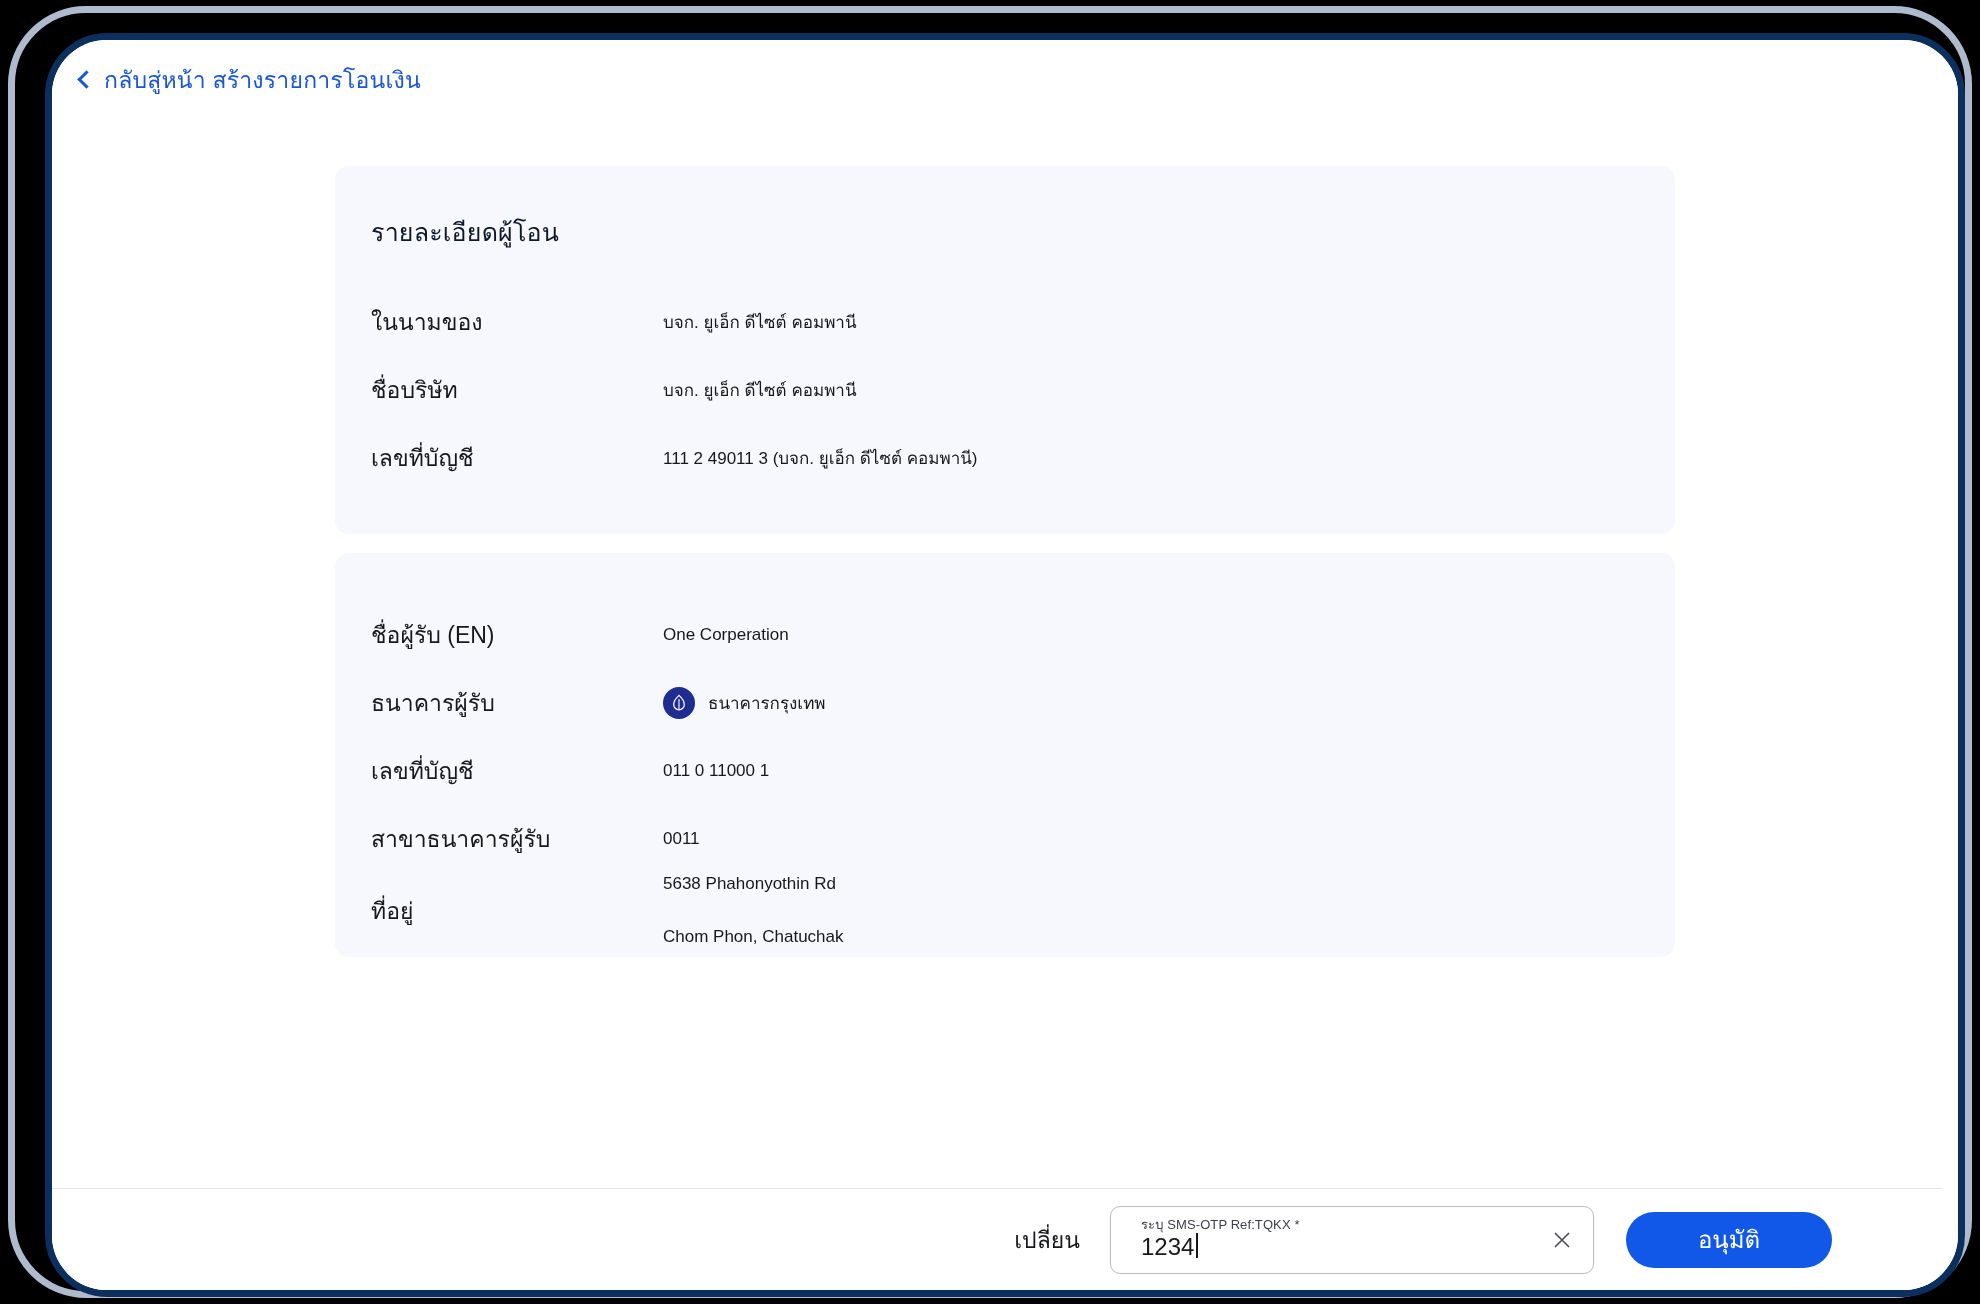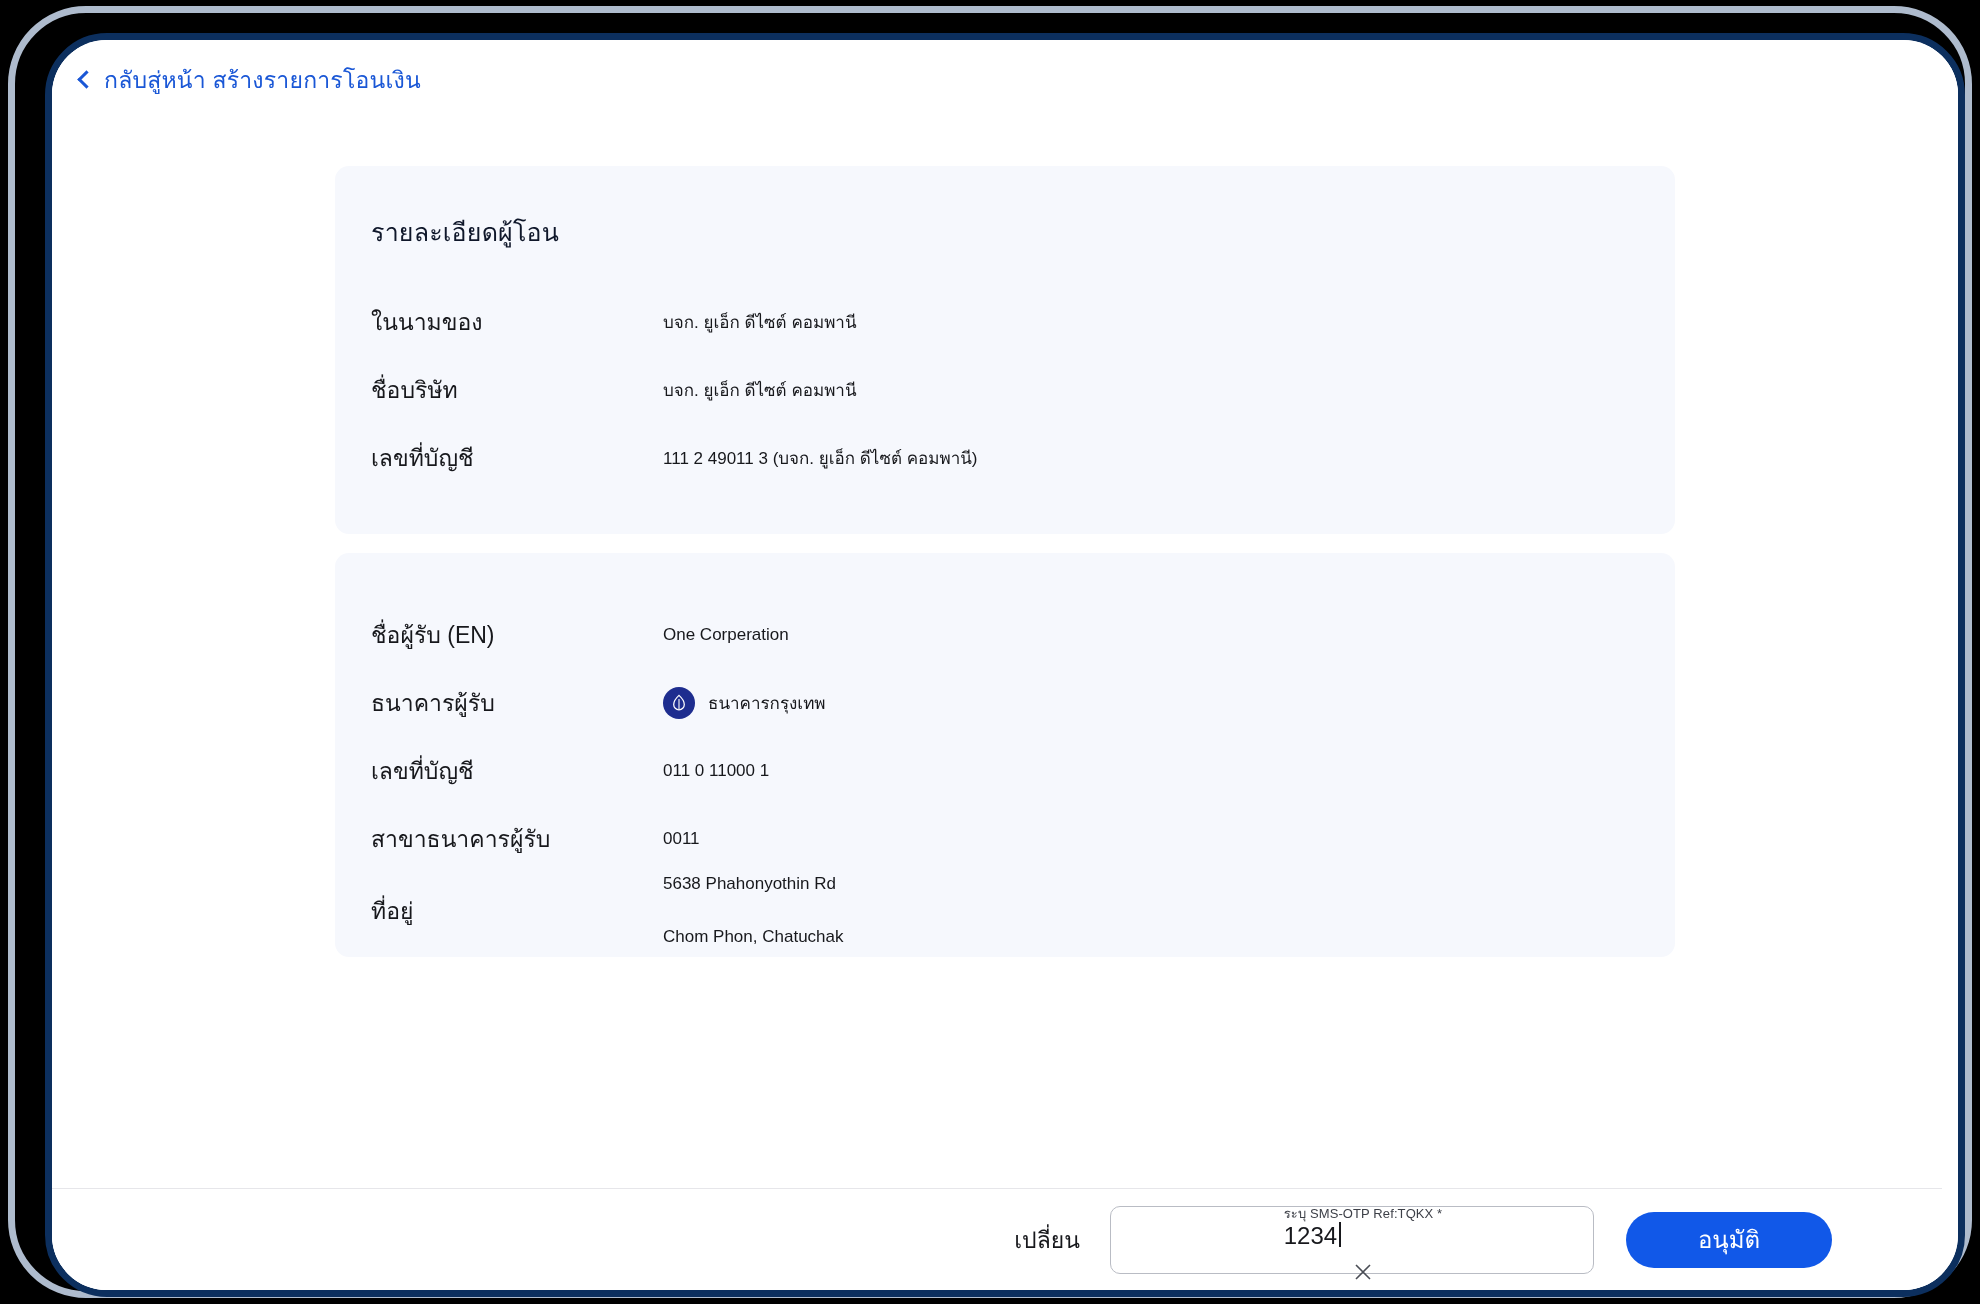--- a/index.html
+++ b/index.html
@@ -172,21 +172,20 @@
 
   .otp-box {
     width: 484px;
     height: 68px;
     border: 1px solid #b9bcc4;
     border-radius: 10px;
     display: flex;
     align-items: center;
     padding: 0 8px 0 30px;
     background: #ffffff;
-    flex-direction: column;
   }
 
   .otp-field {
     flex: 1;
     display: flex;
     flex-direction: column;
     justify-content: center;
     gap: 1px;
   }
 

